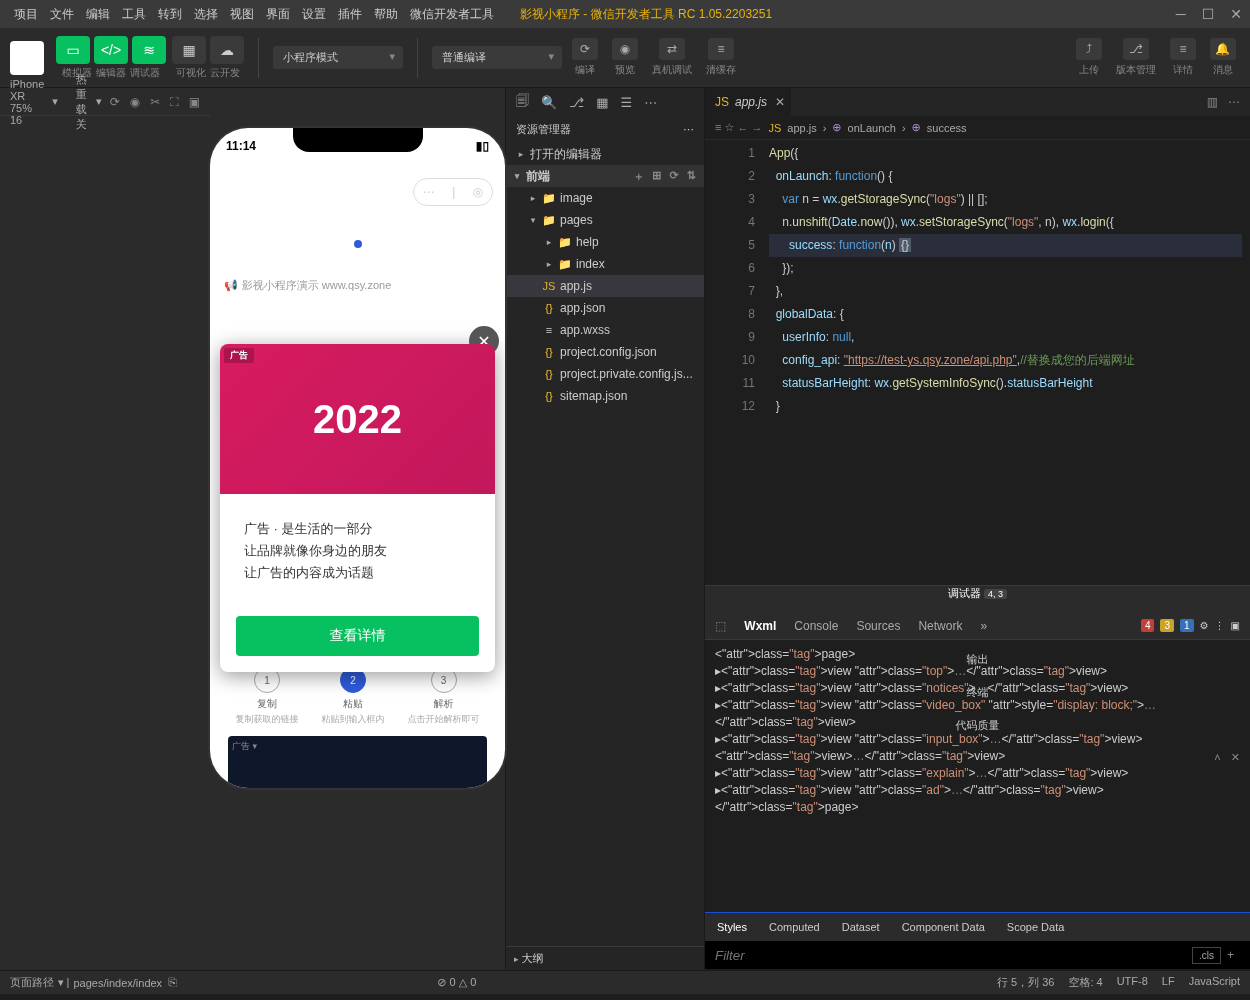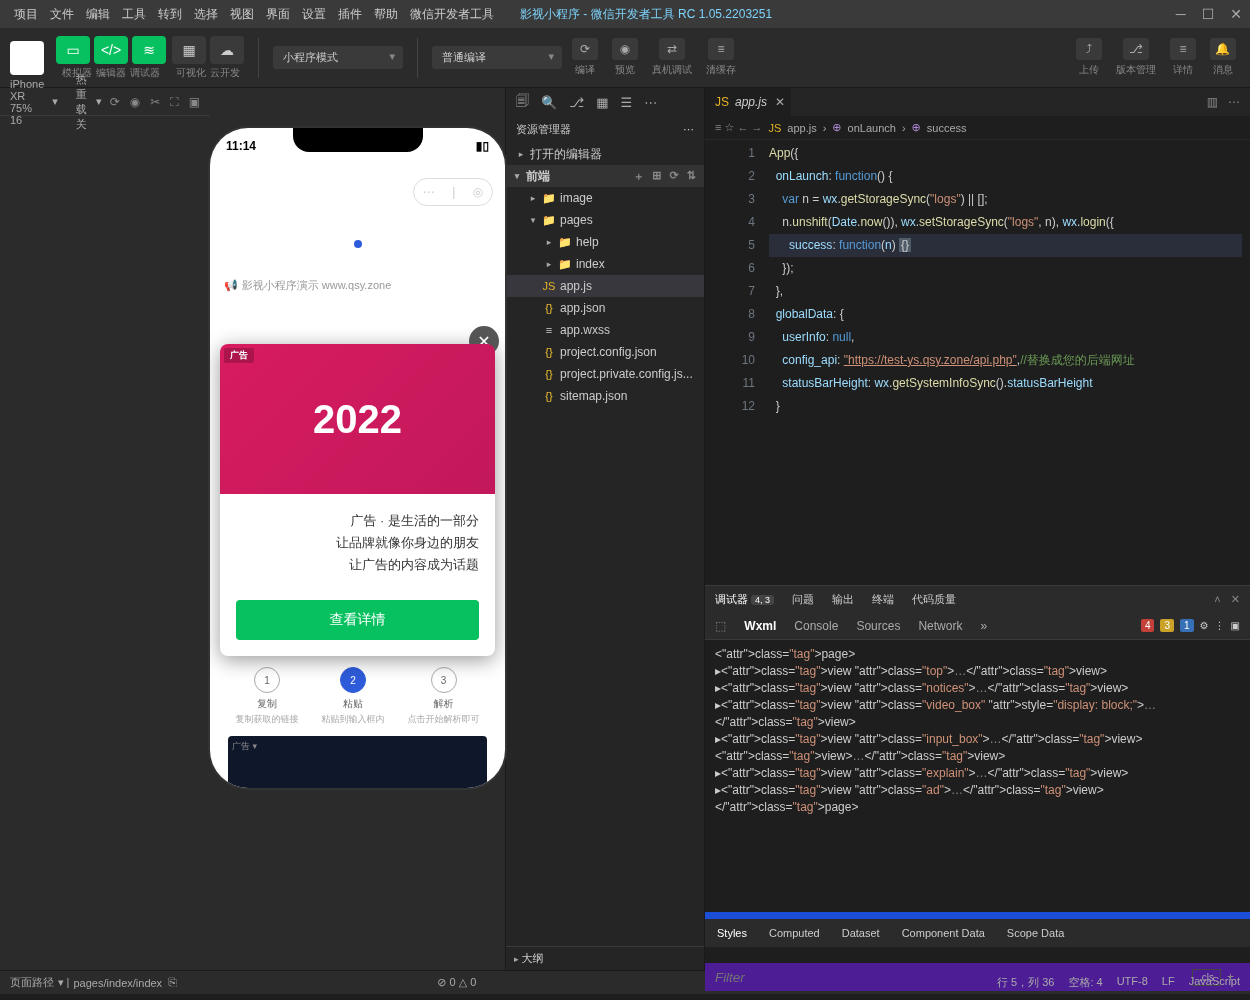--- a/index.html
+++ b/index.html
@@ -1,19 +1,19 @@
 <!DOCTYPE html>
 <html><head>
 <meta charset="utf-8">
 <style>
 * { margin:0; padding:0; box-sizing:border-box; font-family:"Microsoft YaHei","PingFang SC",sans-serif; }
 body { background:#1e1e1e; color:#ccc; width:1250px; height:1000px; overflow:hidden; font-size:12px; }
 .titlebar { height:28px; background:#3a3a3a; display:flex; align-items:center; padding:0 8px; }
 .menubar span { padding:0 6px; cursor:pointer; font-size:12px; }
-.title-txt { margin-left:20px; color:#7dd3fc; font-size:12px; }
+.title-txt { margin-left:20px; color:#eab308; font-size:12px; }
 .winctl { margin-left:auto; display:flex; gap:16px; color:#aaa; font-size:14px; }
 .toolbar { height:60px; background:#2b2b2b; display:flex; align-items:center; padding:6px 10px; gap:6px; border-bottom:1px solid #1a1a1a;}
 .avatar { width:34px; height:34px; background:#fff; border-radius:4px; margin-right:6px;}
 .tbtn { background:#07c160; color:#fff; width:34px; height:28px; border-radius:4px; display:flex; align-items:center; justify-content:center; font-size:14px; cursor:pointer;}
 .tgray { background:#3a3a3a; color:#ccc; }
 .tgroup { display:flex; flex-direction:column; align-items:center; gap:2px;}
 .tgroup-row { display:flex; gap:4px;}
 .tlabel { font-size:10px; color:#888;}
 .select { background:#3a3a3a; padding:4px 24px 4px 10px; border-radius:3px; font-size:11px; color:#ccc; position:relative; min-width:130px;}
 .select:after { content:"▾"; position:absolute; right:8px; color:#888;}
@@ -32,21 +32,21 @@
 .notch { position:absolute; top:0; left:50%; transform:translateX(-50%); width:130px; height:24px; background:#000; border-radius:0 0 16px 16px; z-index:10;}
 .status { height:36px; display:flex; align-items:center; padding:0 16px; color:#000; font-size:12px; font-weight:600;}
 .status .bat { margin-left:auto;}
 .capsule { position:absolute; right:12px; top:50px; width:80px; height:28px; border:1px solid #ddd; border-radius:14px; display:flex; align-items:center; justify-content:space-around; background:#fff; z-index:5;}
 .phone-body { padding:50px 8px 0; color:#333; position:relative;}
 .notice { display:flex; align-items:center; gap:4px; color:#999; font-size:11px; padding:4px 6px;}
 .ad-modal { position:absolute; top:180px; left:10px; right:10px; background:#fff; border-radius:8px; box-shadow:0 4px 20px rgba(0,0,0,0.4); z-index:20;}
 .ad-close { position:absolute; top:-18px; right:-4px; width:30px; height:30px; background:#555; color:#fff; border-radius:50%; display:flex; align-items:center; justify-content:center; font-size:16px; cursor:pointer;}
 .ad-hero { height:150px; background:linear-gradient(135deg,#d81b60,#c2185b); display:flex; align-items:center; justify-content:center; color:#fff; font-size:40px; font-weight:bold; border-radius:8px 8px 0 0; position:relative;}
 .ad-tag { position:absolute; top:4px; left:4px; background:rgba(0,0,0,0.2); color:#fff; font-size:9px; padding:1px 6px; border-radius:2px;}
-.ad-txt { padding:16px; text-align:right; font-size:13px; color:#333; line-height:1.7;}
+.ad-txt { padding:24px; text-align:left; font-size:13px; color:#333; line-height:1.7;}
 .ad-btn { margin:8px 16px 16px; height:40px; background:#07c160; color:#fff; display:flex; align-items:center; justify-content:center; border-radius:4px; font-size:14px; cursor:pointer;}
 .steps { display:flex; justify-content:space-around; margin-top:370px; padding:0 6px;}
 .step { text-align:center; font-size:10px; color:#666;}
 .step-circle { width:26px; height:26px; border:1px solid #aaa; border-radius:50%; display:flex; align-items:center; justify-content:center; margin:0 auto 4px;}
 .step.active .step-circle { background:#2e5bda; color:#fff; border-color:#2e5bda;}
 .step-sub { color:#aaa; font-size:9px; margin-top:2px;}
 .bottom-ad { margin:10px; height:60px; background:#0f172a; border-radius:4px; color:#888; font-size:9px; padding:4px;}
 
 .explorer { width:200px; background:#252526; display:flex; flex-direction:column; border-left:1px solid #1a1a1a; border-right:1px solid #1a1a1a;}
 .exp-icons { height:28px; display:flex; align-items:center; gap:12px; padding:0 10px; color:#aaa; font-size:13px;}
@@ -71,34 +71,34 @@
 .ed-crumbs { height:24px; display:flex; align-items:center; padding:0 10px; gap:6px; font-size:11px; background:#1e1e1e; border-bottom:1px solid #2a2a2a; color:#aaa;}
 .ed-crumbs .crumb-ic { display:flex; gap:4px; align-items:center; color:#888;}
 .code { flex:1; background:#1e1e1e; display:flex; font-family:Consolas,monospace; font-size:12px; overflow:hidden; position:relative;}
 .gutter { width:56px; text-align:right; color:#6e7681; padding:2px 6px 2px 0; line-height:23px; background:#1e1e1e;}
 .gutter div { position:relative;}
 .code-lines { flex:1; padding:2px 8px; line-height:23px; white-space:pre;}
 .code-lines .hl { background:#2a2d3a;}
 .k-blue{color:#569cd6;} .k-fn{color:#dcdcaa;} .k-str{color:#ce9178;} .k-com{color:#6a9955;} .k-prop{color:#9cdcfe;} .k-null{color:#569cd6;}
 
 .debugger { height:385px; background:#1e1e1e; display:flex; flex-direction:column; border-top:1px solid #3a3a3a;}
-.dbg-tabs { height:26px; display:flex; align-items:center; padding:0 10px; gap:18px; background:#2b2b2b; font-size:11px;}
+.dbg-tabs { height:26px; display:flex; align-items:center; padding:0 10px; gap:18px; background:#2b2b2b; font-size:11px;flex-direction:column;}
 .dbg-tabs .active { color:#fff;}
 .dbg-tabs .badge { background:#444; padding:0 4px; border-radius:3px; font-size:9px;}
 .dbg-tabs .rctl { margin-left:auto; display:flex; gap:10px; color:#888;}
 .devtool-tabs { height:28px; display:flex; align-items:center; padding:0 10px; gap:18px; background:#2b2b2b; font-size:12px; border-bottom:1px solid #3a3a3a;}
 .devtool-tabs .dtab { cursor:pointer; color:#aaa;}
 .devtool-tabs .dtab.active { color:#fff; font-weight:bold;}
 .devtool-tabs .rbar { margin-left:auto; display:flex; gap:6px; align-items:center; font-size:10px;}
 .err-badge { padding:1px 4px; border-radius:2px; font-size:10px;}
 .wxml-body { flex:1; padding:6px 10px; font-family:Consolas,monospace; font-size:12px; line-height:17px; overflow:auto;} .val { color:#ce9178;} .gray{color:#888;}
-.style-panel { height:58px; border-top:7px solid #1d4ed8; }
+.style-panel { height:58px; border-top:1px solid #1d4ed8; }
 .style-tabs { height:28px; display:flex; align-items:center; padding:0 12px; gap:22px; font-size:11px; background:#2b2b2b;}
 .style-tabs .active { color:#fff;}
-.filter-row { height:28px; display:flex; align-items:center; padding:0 10px; background:#4c1d95;margin-top:16px;}
+.filter-row { height:28px; display:flex; align-items:center; padding:0 10px; background:#000000;}
 .filter-row input { background:transparent; border:none; color:#888; font-style:italic; outline:none; flex:1;}
 .cls-btn { font-size:10px; color:#aaa; padding:2px 6px; border:1px solid #444;}
 .statusbar { height:24px; background:#2b2b2b; display:flex; align-items:center; padding:0 10px; font-size:11px; color:#aaa; border-top:1px solid #1a1a1a;}
 .statusbar .r { margin-left:auto; display:flex; gap:14px;}
 </style>
 </head>
 <body>
 
 <div class="titlebar">
   <div class="menubar" id="menubar"><span>项目</span><span>文件</span><span>编辑</span><span>工具</span><span>转到</span><span>选择</span><span>视图</span><span>界面</span><span>设置</span><span>插件</span><span>帮助</span><span>微信开发者工具</span></div>

